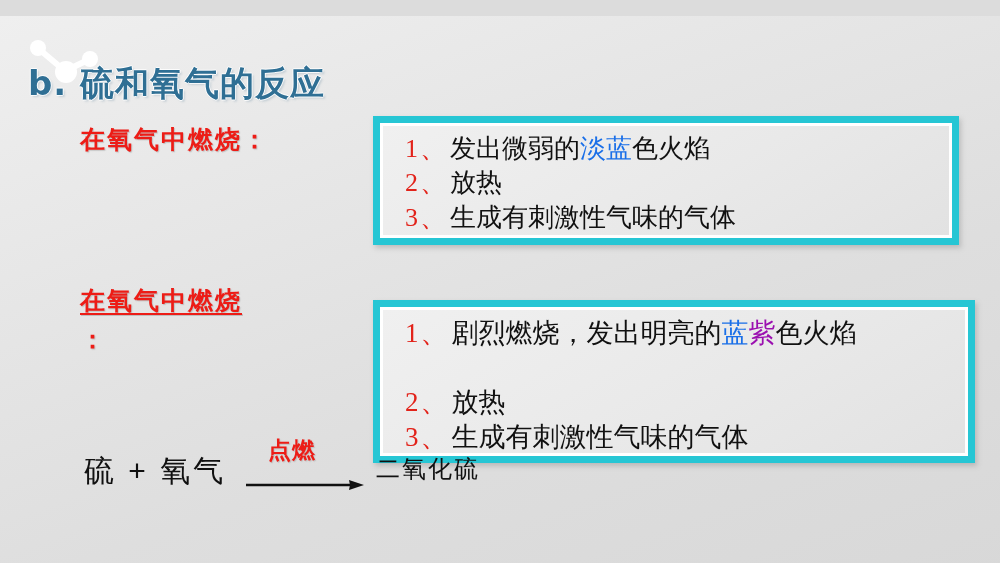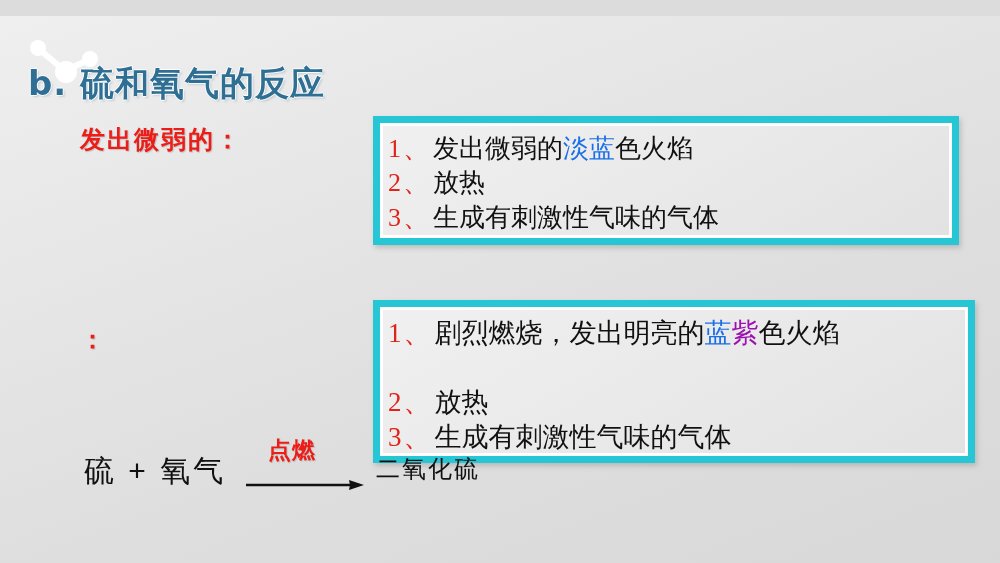--- a/index.html
+++ b/index.html
@@ -89,21 +89,21 @@
     padding: 7px;
     box-sizing: border-box;
     box-shadow: 2px 3px 5px rgba(130,130,130,.38);
   }
   .fact-box .inner {
     width: 100%;
     height: 100%;
     box-sizing: border-box;
     border: 3px solid #ffffff;
     background: linear-gradient(150deg, #f0f0f0 0%, #e9e9e9 55%, #e2e2e2 100%);
-    padding: 6px 10px 6px 5px;
+    padding: 6px 10px 6px 22px;
   }
   #box-air {
     left: 373px;
     top: 100px;
     width: 586px;
     height: 129px;
   }
   #box-oxygen {
     left: 373px;
     top: 284px;
@@ -192,24 +192,24 @@
     <circle cx="20" cy="10" r="8" fill="#ffffff"></circle>
     <circle cx="48" cy="34" r="11" fill="#ffffff"></circle>
     <circle cx="72" cy="21" r="8" fill="#ffffff"></circle>
   </svg>
 
   <div class="title">
     <span class="lead">b.</span>
     <span>硫和氧气的反应</span>
   </div>
 
-  <div class="side-label" id="label-air">发出微弱的：</div>
+  <div class="side-label" id="label-air">在氧气中燃烧：</div>
 
   <div class="side-label" id="label-oxygen">
-    <br>
+    <span class="underlined">在氧气中燃烧</span><br>
     <span>：</span>
   </div>
 
   <div class="fact-box" id="box-air">
     <div class="inner">
 
       <div class="fact-line">
         <span class="num">1</span><span class="sep">、</span><span>发出微弱的</span><span class="blue">淡蓝</span><span>色火焰</span>
       </div>
 

